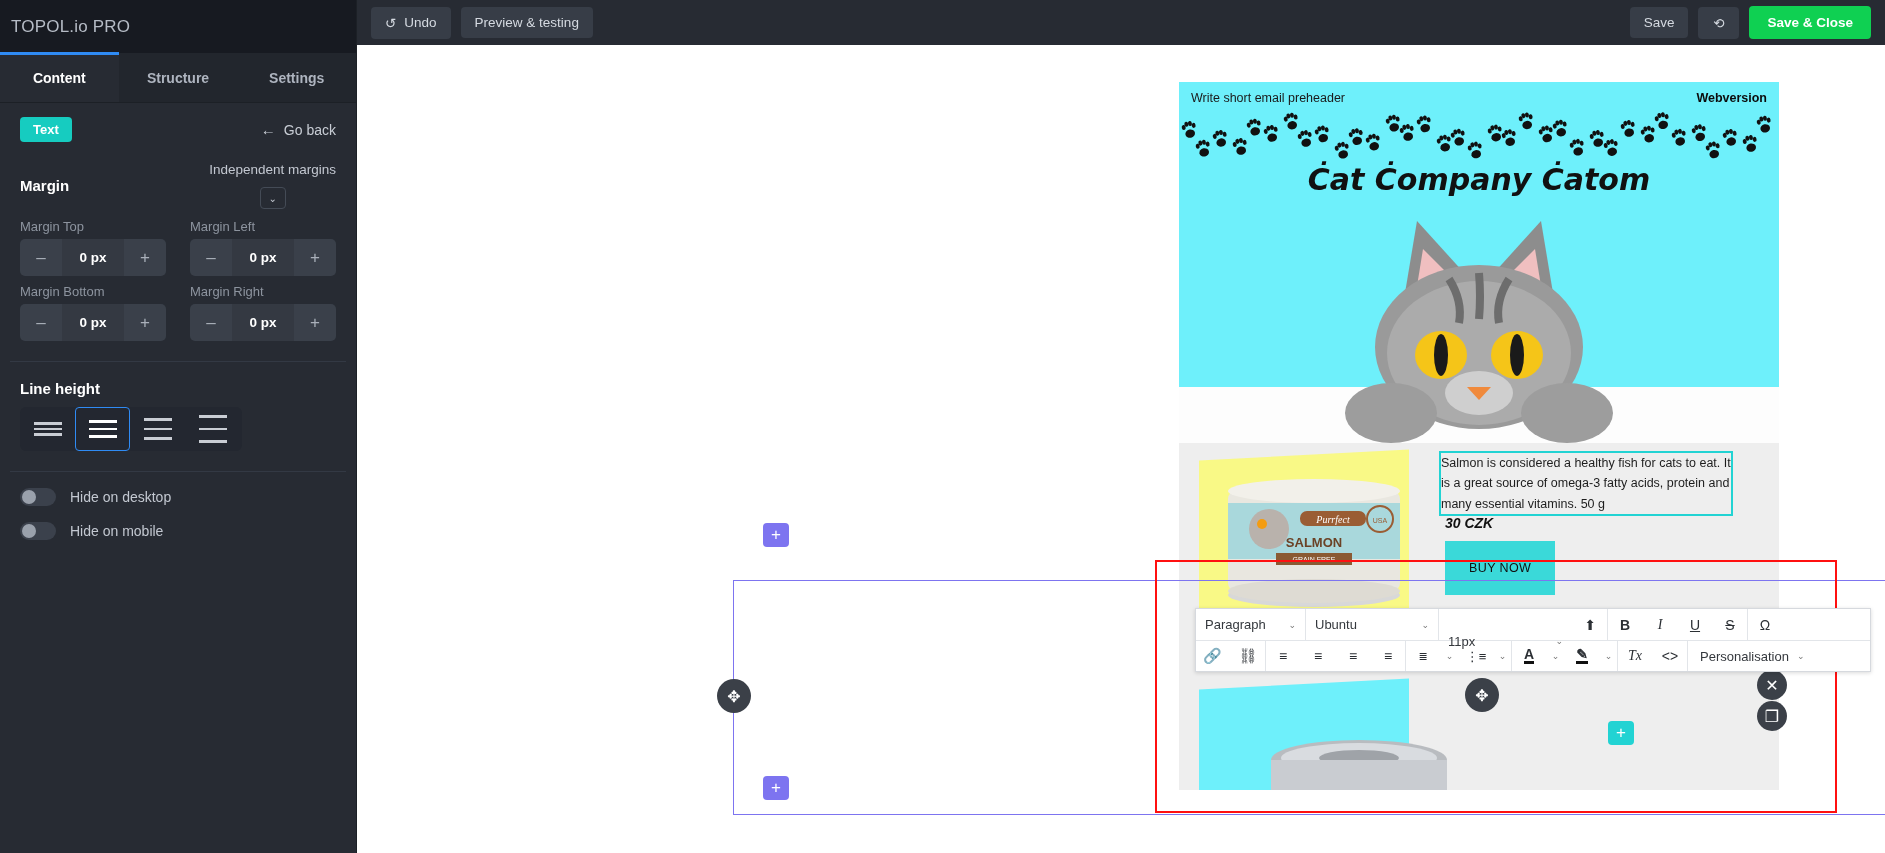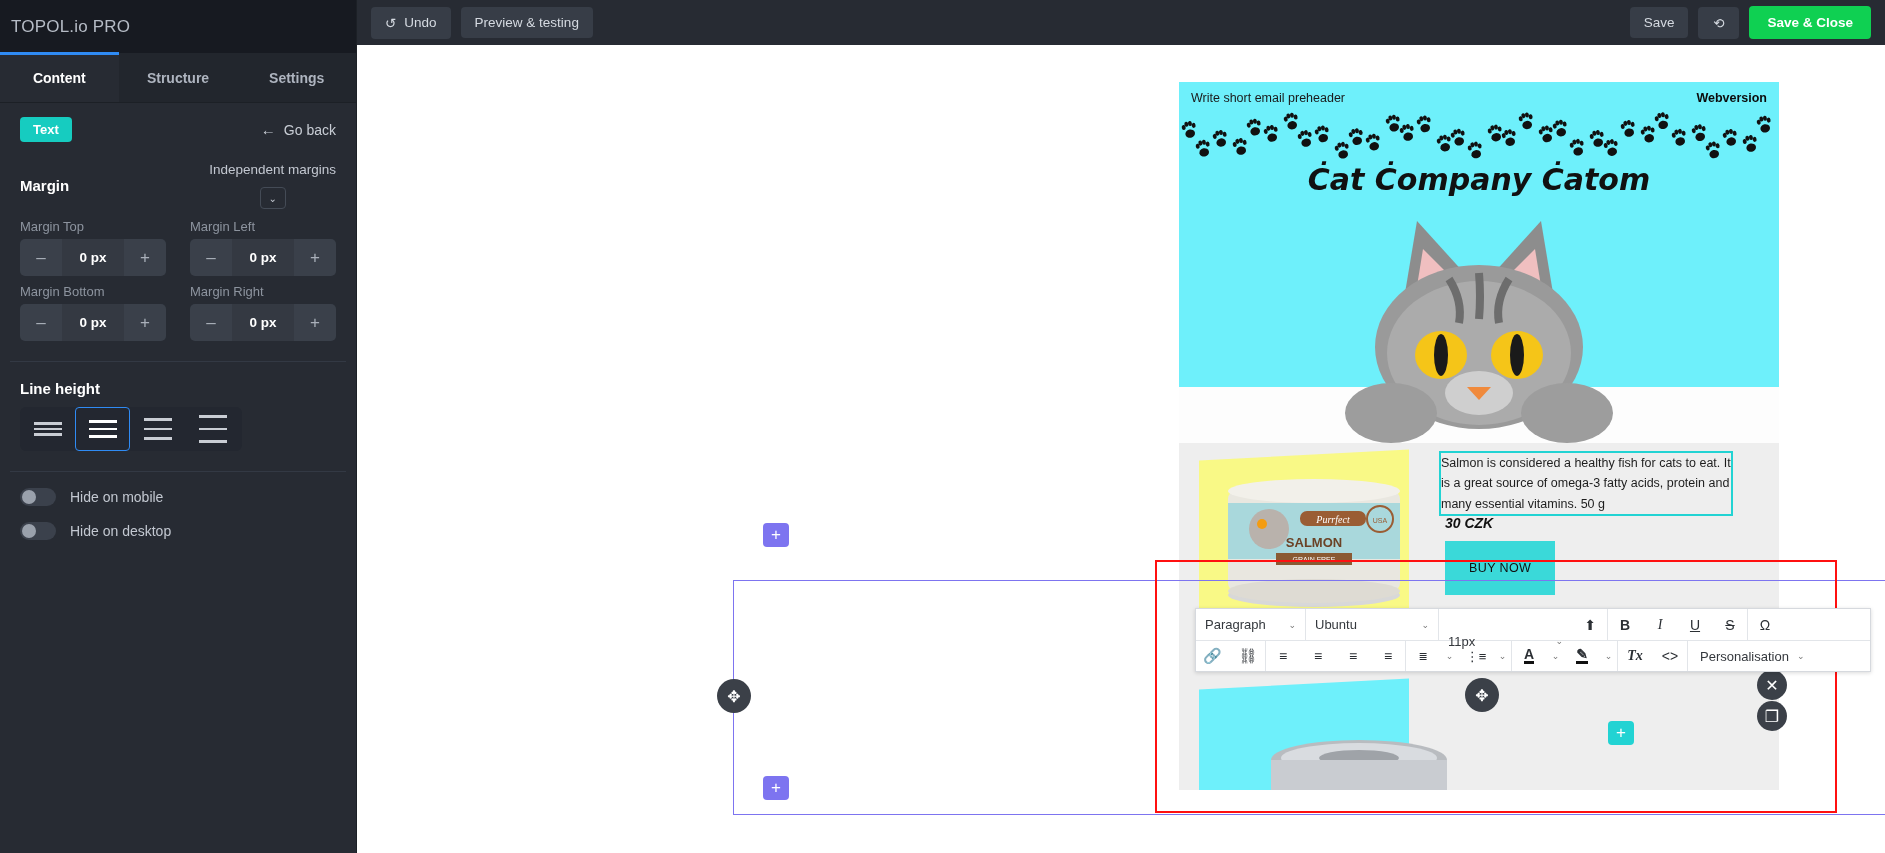--- a/index.html
+++ b/index.html
@@ -281,27 +281,27 @@
             <span></span>
           </div>
       </div>
 
       <div class="divider"></div>
 
       <div class="toggle-row">
         <div class="switch">
             <div class="knob"></div>
           </div>
-        <div class="toggle-label">Hide on mobile</div>
+        <div class="toggle-label">Hide on desktop</div>
       </div>
       <div class="toggle-row">
         <div class="switch">
             <div class="knob"></div>
           </div>
-        <div class="toggle-label">Hide on desktop</div>
+        <div class="toggle-label">Hide on mobile</div>
       </div>
     </div>
   </aside>
 
   <section class="main">
 
     <div class="topbar">
       <div class="tb-btn">
         <span>↺</span>
         <span>Undo</span>
@@ -735,21 +735,21 @@
           <div class="rte-ic" style="width:18px">
               <span class="cv" style="font-size:9px;color:#777">⌄</span>
             </div>
           <div class="rte-ic">
               <span class="aunder">✎</span>
             </div>
           <div class="rte-ic bd" style="width:18px">
               <span class="cv" style="font-size:9px;color:#777">⌄</span>
             </div>
           <div class="rte-ic">
-              <span style="font-style:italic;font-family:'Liberation Serif',serif;font-weight:bold;">Tx</span>
+              <span style="font-style:italic;font-family:'Liberation Serif',serif;font-weight:normal;">Tx</span>
             </div>
           <div class="rte-ic bd">
               <span>&lt;&gt;</span>
             </div>
           <div class="rte-pers">
             <span>Personalisation</span>
             <span class="cv" style="font-size:9px;color:#777">⌄</span>
           </div>
         </div>
       </div>

